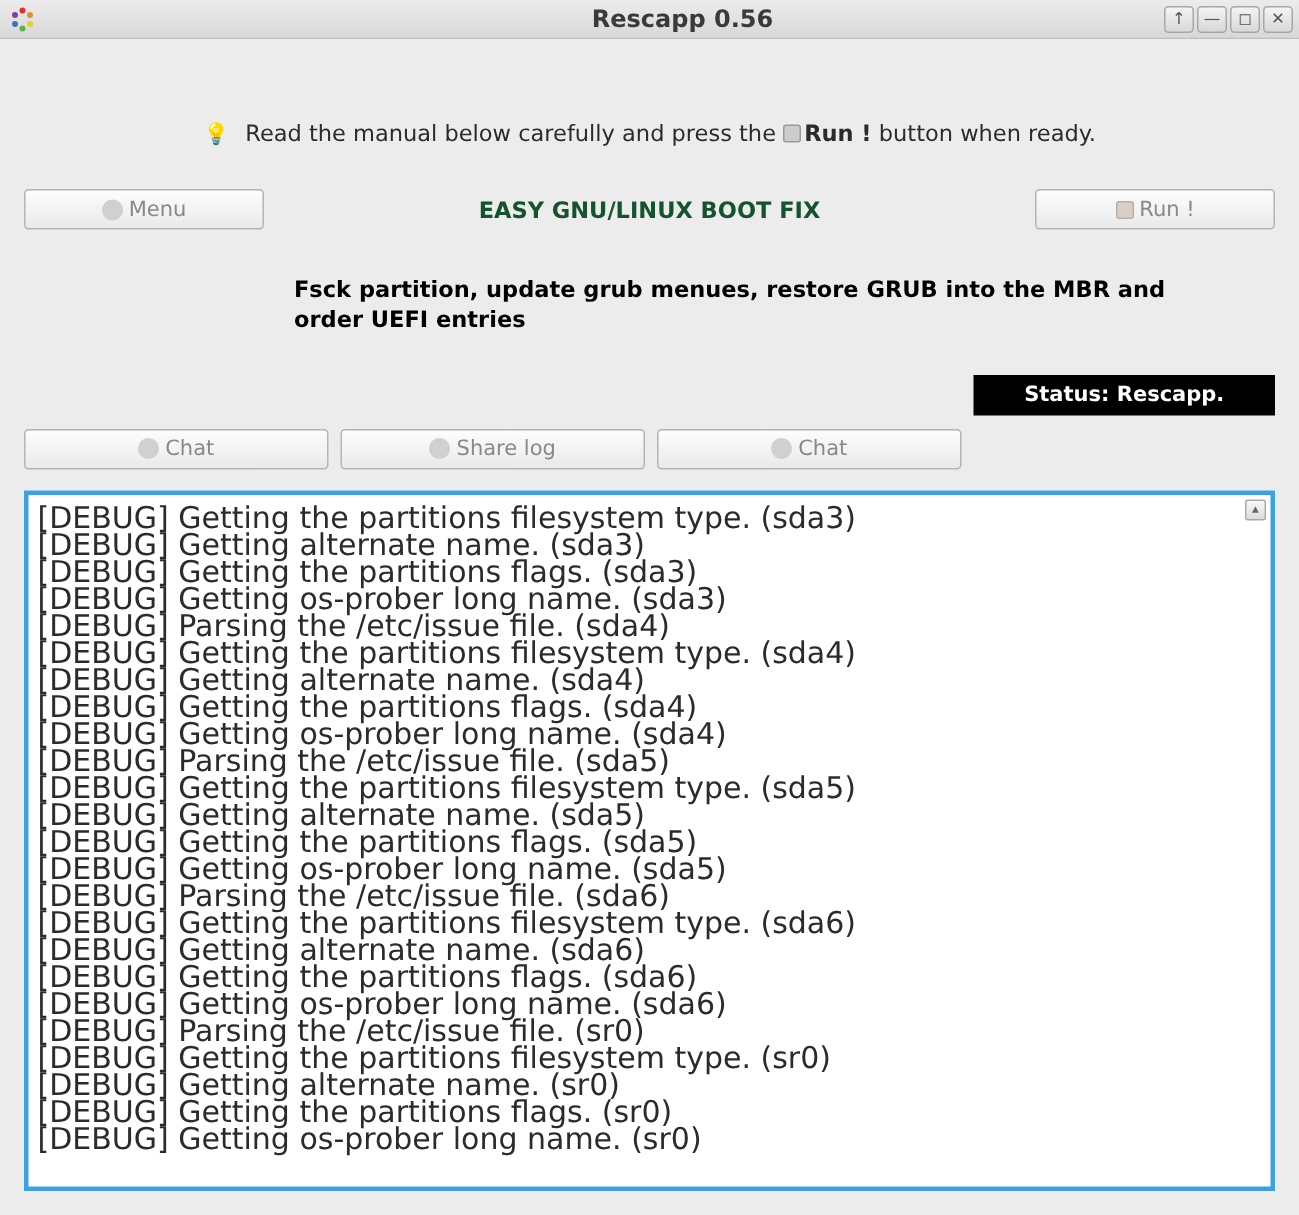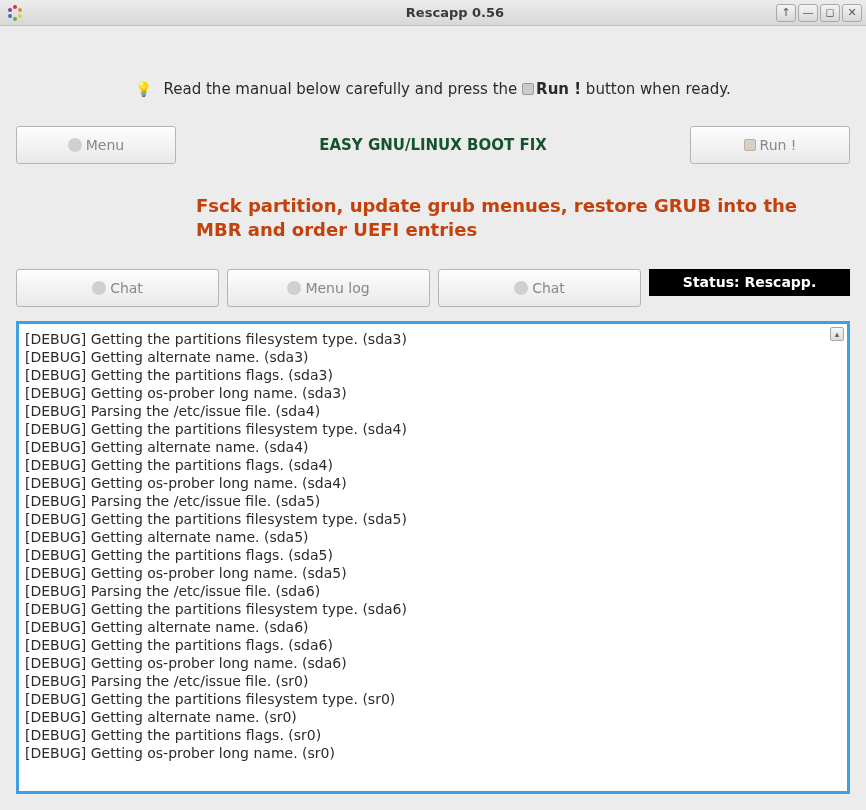--- a/index.html
+++ b/index.html
@@ -19,21 +19,21 @@
     display: flex;
     align-items: center;
     padding: 0 4px;
     position: relative;
   }
   .titlebar .title {
     position: absolute;
     left: 0; right: 0;
     text-align: center;
     font-weight: bold;
-    font-size: 13px;
+    font-size: 16px;
     color: #3a3a3a;
     pointer-events: none;
     padding-left: 44px;
   }
   .app-icon {
     width: 18px; height: 18px;
     margin-left: 2px;
     display: inline-block;
   }
   .win-controls {
@@ -77,21 +77,21 @@
     border-radius: 2px;
     margin: 0 2px -1px 0;
   }
   .row-top {
     display: flex;
     align-items: center;
     margin-bottom: 30px;
   }
   .btn {
     flex: 0 0 160px;
-    height: 38px;
+    height: 27px;
     background: linear-gradient(#fdfdfd,#e9e9e9);
     border: 1px solid #b5b5b5;
     border-radius: 3px;
     display: flex;
     align-items: center;
     justify-content: center;
     color: #888;
     font-size: 14px;
     gap: 4px;
   }
@@ -111,31 +111,31 @@
     flex: 1;
     text-align: center;
     font-weight: bold;
     font-size: 15px;
     color: #14532d;
   }
   .description {
     margin: 0 0 26px 180px;
     padding-right: 40px;
     font-weight: bold;
-    font-size: 18px;
-    color: #c2410c;
+    font-size: 15px;
+    color: #000000;
     line-height: 1.35;
   }
   .row-btns {
     display: flex;
     gap: 8px;
     margin-bottom: 14px;
     align-items: stretch;
   }
-  .row-btns .btn { flex: 1 1 0; }
+  .row-btns .btn { flex: 1 1 0; margin-top: 36px; }
   .status {
     flex: 1 1 0;
     background: #000;
     color: #fff;
     font-weight: bold;
     height: 27px;
     display: flex;
     align-items: center;
     justify-content: center;
     font-size: 14px;
@@ -145,21 +145,21 @@
     background: #fff;
     flex: 1;
     position: relative;
     overflow: hidden;
   }
   .log-inner {
     position: absolute;
     inset: 0;
     padding: 6px 18px 6px 6px;
     overflow-y: auto;
-    font-size: 14px;
+    font-size: 20px;
     line-height: 18px;
     white-space: pre;
     font-family: "DejaVu Sans", Arial, sans-serif;
     color: #2b2b2b;
   }
   .log-inner::-webkit-scrollbar { width: 16px; }
   .log-inner::-webkit-scrollbar-track { background: #ececec; }
   .log-inner::-webkit-scrollbar-thumb { background: #c8c8c8; border: 1px solid #a8a8a8; border-radius: 3px; }
   .scroll-arrow {
     position: absolute;
@@ -219,21 +219,21 @@
 
   <div class="description">Fsck partition, update grub menues, restore GRUB into the MBR and order UEFI entries</div>
 
   <div class="row-btns">
     <div class="btn">
       <span class="ico"></span>
       <span>Chat</span>
     </div>
     <div class="btn">
       <span class="ico"></span>
-      <span>Menu log</span>
+      <span>Share log</span>
     </div>
     <div class="btn">
       <span class="ico"></span>
       <span>Chat</span>
     </div>
     <div class="status">Status: Rescapp.</div>
   </div>
 
   <div class="log-frame">
     <div class="scroll-arrow">▴</div>

